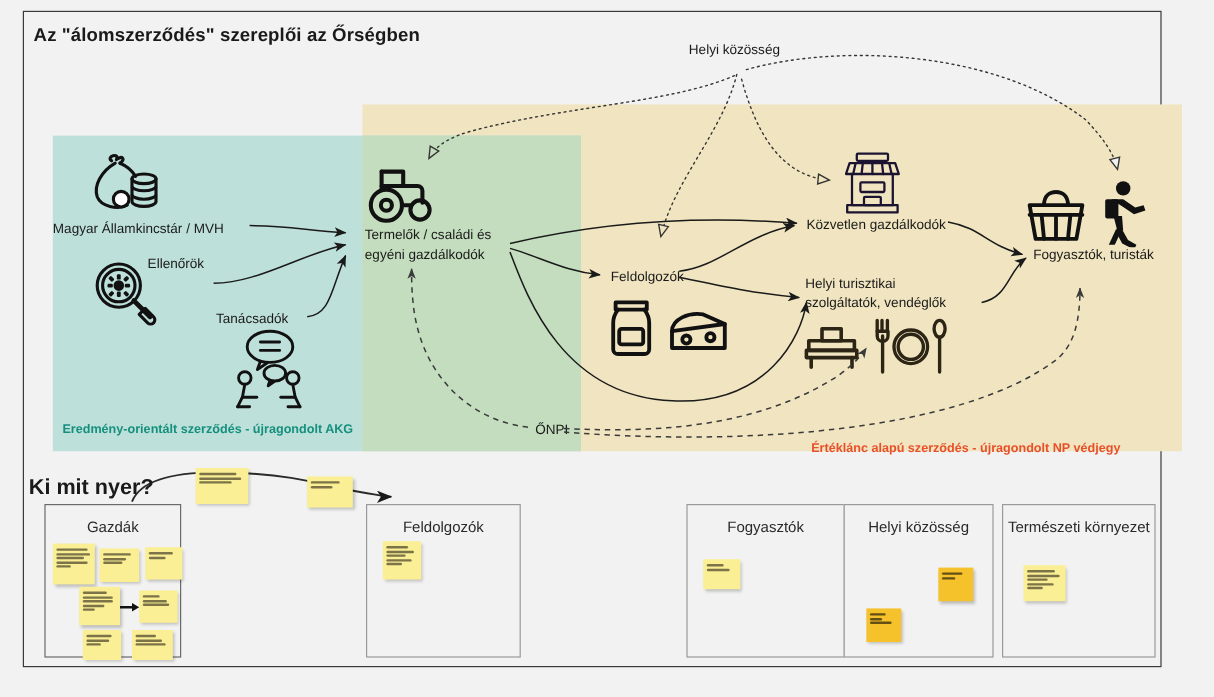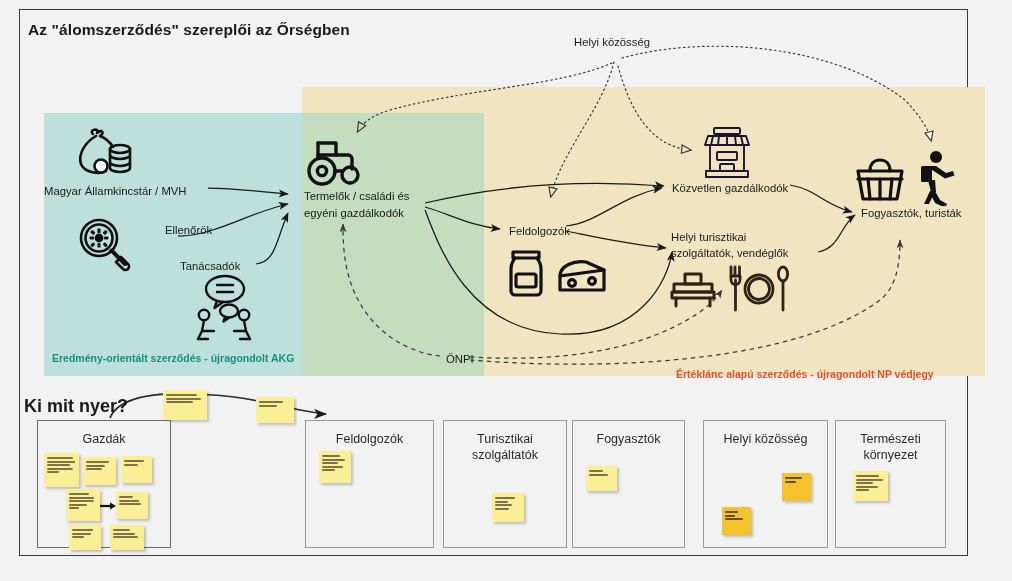--- a/index.html
+++ b/index.html
@@ -313,21 +313,21 @@
         <path d="M12 16 h10 l10 7 l7 -2 l1.5 4.5 l-9.5 3 l-9 -6 z"></path>
         <rect x="7" y="16" width="11" height="16" rx="1.5"></rect>
         <path d="M14 30 h7 l1 12 h-5 z"></path>
         <path d="M16 41 l-6 13 h5 l6 -13 z"></path>
         <path d="M21 41 l5 9 l7 4 l-1.8 4 l-10 -5 l-5.5 -10 z"></path>
       </g>
     </svg>
   </div>
 
   <div class="node" style="left:44px; top:184px;">Magyar Államkincstár / MVH</div>
-  <div class="node" style="left:123px; top:223px;margin-left:42px;">Ellenőrök</div>
+  <div class="node" style="left:123px; top:213px;">Ellenőrök</div>
   <div class="node" style="left:180px; top:259px;">Tanácsadók</div>
 
   <div class="node" style="left:304px; top:189px;">Termelők / családi és</div>
   <div class="node" style="left:304px; top:206px;">egyéni gazdálkodók</div>
 
   <div class="node" style="left:509px; top:224px;">Feldolgozók</div>
 
   <div class="node" style="left:672px; top:181px;">Közvetlen gazdálkodók</div>
 
   <div class="node" style="left:671px; top:230px;">Helyi turisztikai</div>
@@ -415,21 +415,21 @@
         <i style="width:70%"></i>
     </div>
   </div>
   <div class="sticky" style="left:256px; top:397px; width:38px; height:26px;">
     <div class="sticky-lines">
       <i style="width:75%"></i>
         <i style="width:55%"></i>
     </div>
   </div>
 
-  <div class="card strong" style="left:37px; width:134px;">
+  <div class="card strong" style="left:37px; width:114px;">
     <div class="card-title">Gazdák</div>
     <div class="sticky" style="left:6px; top:32px; width:35px; height:34px;">
       <div class="sticky-lines">
           <i style="width:88%"></i>
           <i style="width:95%"></i>
           <i style="width:80%"></i>
           <i style="width:90%"></i>
           <i style="width:40%"></i>
         </div>
     </div>
@@ -489,33 +489,22 @@
       <div class="sticky-lines">
           <i style="width:70%"></i>
           <i style="width:88%"></i>
           <i style="width:60%"></i>
           <i style="width:80%"></i>
           <i style="width:50%"></i>
         </div>
     </div>
   </div>
 
-  <div class="card" style="left:443px; width:124px;">
-    <div class="card-title">Turisztikai szolgáltatók</div>
-    <div class="sticky" style="left:48px; top:72px; width:32px; height:29px;">
-      <div class="sticky-lines">
-          <i style="width:75%"></i>
-          <i style="width:50%"></i>
-          <i style="width:65%"></i>
-          <i style="width:55%"></i>
-        </div>
-    </div>
-  </div>
-
-  <div class="card" style="left:572px; width:113px;">
+
+  <div class="card" style="left:572px; width:132px;">
     <div class="card-title">Fogyasztók</div>
     <div class="sticky" style="left:13px; top:45px; width:31px; height:25px;">
       <div class="sticky-lines">
           <i style="width:55%"></i>
           <i style="width:75%"></i>
         </div>
     </div>
   </div>
 
   <div class="card" style="left:703px; width:125px;">
@@ -528,21 +517,21 @@
     </div>
     <div class="sticky amber" style="left:18px; top:86px; width:29px; height:28px;">
       <div class="sticky-lines">
           <i style="width:58%"></i>
           <i style="width:45%"></i>
           <i style="width:80%"></i>
         </div>
     </div>
   </div>
 
-  <div class="card" style="left:835px; width:111px;">
+  <div class="card" style="left:835px; width:128px;">
     <div class="card-title">Természeti környezet</div>
     <div class="sticky" style="left:17px; top:50px; width:35px; height:30px;">
       <div class="sticky-lines">
           <i style="width:80%"></i>
           <i style="width:92%"></i>
           <i style="width:60%"></i>
           <i style="width:75%"></i>
           <i style="width:45%"></i>
         </div>
     </div>

